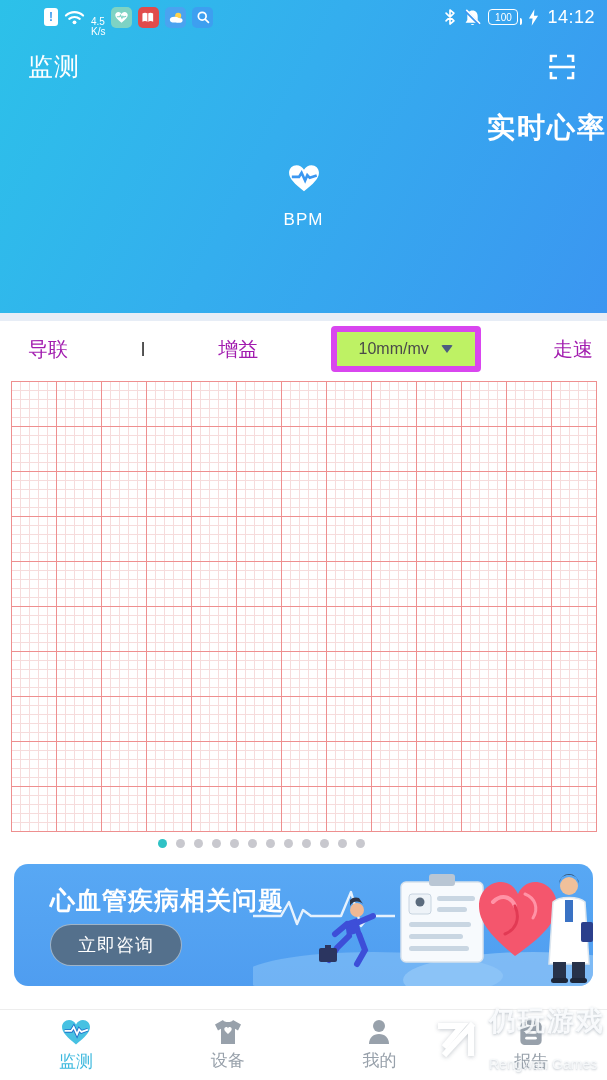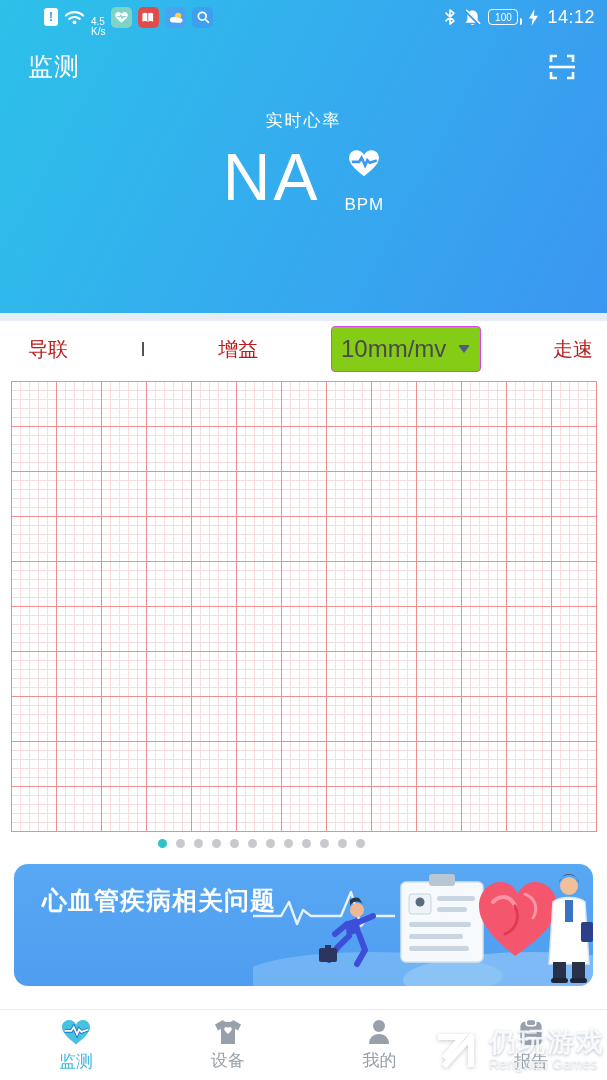--- a/index.html
+++ b/index.html
@@ -32,72 +32,72 @@
   .app-search{background:#3d9ff0;}
   .battery{display:flex;align-items:flex-end;}
   .battery .shell{border:1.5px solid #fff;border-radius:4px;width:28px;height:14px;
     display:flex;align-items:center;justify-content:center;font-size:10px;color:#fff;}
   .battery .nub{width:2.5px;height:7px;background:#fff;border-radius:0 2px 2px 0;margin-left:1.5px;}
   .sb-time{font-size:18px;letter-spacing:.5px;margin-left:2px;}
   .header-row{display:flex;align-items:center;justify-content:space-between;
     padding:20px 30px 0 28px;}
   .page-title{font-size:25px;font-weight:500;letter-spacing:1px;}
   .scan-btn{width:30px;height:30px;cursor:pointer;}
-  .hr-label{text-align:center;margin-top:26px;font-size:17px;letter-spacing:2px;font-weight:400;}
+  .hr-label{text-align:right;margin-top:26px;font-size:28px;letter-spacing:2px;font-weight:700;}
   .hr-value-row{display:flex;align-items:center;justify-content:center;margin-top:6px;gap:24px;}
   .hr-value{font-size:66px;font-weight:300;letter-spacing:3px;line-height:1;}
   .hr-unit-col{display:flex;flex-direction:column;align-items:center;gap:16px;margin-top:10px;}
   .hr-unit{font-size:17px;letter-spacing:1px;}
   
   .strip{height:8px;background:#e7edf6;}
   
   .controls{height:56px;display:flex;align-items:center;justify-content:space-between;
     padding:0 14px 0 28px;background:#fff;}
-  .ctl-label{font-size:20px;color:#b91c1c;}
+  .ctl-label{font-size:20px;color:#a21caf;}
   .ctl-value{font-size:20px;color:#4a4a4a;}
-  .select-box{width:150px;height:46px;border:1px solid #d946ef;border-radius:4px;
+  .select-box{width:150px;height:46px;border:6px solid #d946ef;border-radius:4px;
     display:flex;align-items:center;justify-content:center;gap:12px;
-    font-size:24px;color:#4a4a4a;background:#84cc16;cursor:pointer;box-sizing:border-box;}
+    font-size:16px;color:#4a4a4a;background:#bef264;cursor:pointer;box-sizing:border-box;}
   .caret{width:0;height:0;border-left:6px solid transparent;border-right:6px solid transparent;
     border-top:8px solid #4d5c80;border-radius:2px;}
   
   .ecg-grid{
     width:586px;height:451px;margin:4px auto 0;
     background-color:#fff;
     background-image:
       linear-gradient(to right,#ee8f8f 1px,transparent 1px),
       linear-gradient(to bottom,#ee8f8f 1px,transparent 1px),
       linear-gradient(to right,#f6dcdc 1px,transparent 1px),
       linear-gradient(to bottom,#f6dcdc 1px,transparent 1px);
     background-size:45px 45px,45px 45px,9px 9px,9px 9px;
   }
   
   .dots{display:flex;justify-content:center;gap:9px;margin-top:7px;transform:translateX(-42px);}
   .dot{width:9px;height:9px;border-radius:50%;background:#c8c8ce;cursor:pointer;}
   .dot.active{background:#2fc2c5;}
   
   .banner{position:relative;margin:16px 14px 0;height:122px;border-radius:14px;overflow:hidden;
     background:linear-gradient(180deg,#58a8f4,#4f9df0);cursor:pointer;}
-  .banner-title{position:absolute;left:28px;top:20px;color:#fff;font-size:25px;font-weight:700;letter-spacing:1px;}
+  .banner-title{position:absolute;left:36px;top:20px;color:#fff;font-size:25px;font-weight:700;letter-spacing:1px;}
   .banner-btn{position:absolute;left:36px;top:60px;padding:8px 27px;border-radius:21px;
     background:#54708c;border:1.5px solid rgba(220,236,250,.55);
     color:#fff;font-size:18px;letter-spacing:1px;cursor:pointer;}
   .banner-art{position:absolute;right:0;bottom:0;width:340px;height:122px;}
   
   .nav{position:absolute;left:0;bottom:0;width:607px;height:70px;background:#fff;
     border-top:1px solid #ededed;display:flex;}
   .nav-item{flex:1;display:flex;flex-direction:column;align-items:center;justify-content:center;
     gap:3px;cursor:pointer;}
   .nav-label{font-size:17px;color:#98a1ab;}
   .nav-item.active .nav-label{color:#3db9de;}
   
   .watermark{position:absolute;right:2px;bottom:8px;display:flex;align-items:center;gap:7px;
     pointer-events:none;opacity:.92;}
   .wm-logo{filter:drop-shadow(0 1px 2px rgba(140,150,160,.55));}
-  .wm-text{display:flex;flex-direction:column;line-height:1.05;}
+  .wm-text{display:flex;flex-direction:column;line-height:1.05;gap:22px;}
   .wm-title{font-size:27px;font-weight:700;color:rgba(250,252,254,.95);
     text-shadow:0 1px 3px rgba(140,152,165,.65);letter-spacing:2px;}
   .wm-sub{font-size:14px;color:rgba(248,250,252,.85);text-shadow:0 1px 2px rgba(140,152,165,.6);}
 </style>
 </head>
 <body>
 
 <div class="hero">
 
   <div class="status-bar">
@@ -170,21 +170,20 @@
         <polyline points="10,26 4,26 4,20"></polyline>
         <polyline points="20,26 26,26 26,20"></polyline>
         <line x1="2" y1="15" x2="28" y2="15"></line>
       </g>
     </svg>
   </div>
 
   <div class="hr-label">实时心率</div>
 
   <div class="hr-value-row">
-    <div class="hr-value">NA</div>
     <div class="hr-unit-col">
       <svg width="36" height="31" viewBox="0 0 32 28">
         <path d="M16 25.5 C7.5 18.8 2.5 14 2.5 8.8 C2.5 4.8 5.6 2 9.3 2 C12 2 14.7 3.8 16 6.2 C17.3 3.8 20 2 22.7 2 C26.4 2 29.5 4.8 29.5 8.8 C29.5 14 24.5 18.8 16 25.5 Z" fill="#fff"></path>
         <polyline points="5,12.5 11.5,12.5 13.8,8.8 17,15.8 19,11 21.2,13.4 27.5,11.3" stroke="#3b97f1" stroke-width="2.4" fill="none"></polyline>
       </svg>
       <div class="hr-unit">BPM</div>
     </div>
   </div>
 </div>
 
@@ -261,20 +260,21 @@
       <path d="M92 58 L104 54 L108 68 L94 72 Z" fill="#3d4ed8"></path>
       <path d="M94 60 L82 70" stroke="#3d4ed8" stroke-width="6" stroke-linecap="round"></path>
       <path d="M106 58 L120 52" stroke="#3d4ed8" stroke-width="6" stroke-linecap="round"></path>
       <path d="M96 72 L84 84 L76 96" stroke="#3d4ed8" stroke-width="6" stroke-linecap="round" fill="none"></path>
       <path d="M106 70 L112 86 L104 100" stroke="#3d4ed8" stroke-width="6" stroke-linecap="round" fill="none"></path>
       <rect x="66" y="84" width="18" height="14" rx="2" fill="#2b3560"></rect>
       <rect x="72" y="81" width="6" height="4" fill="#2b3560"></rect>
     </g>
   </svg>
   <div class="banner-title">心血管疾病相关问题</div>
+  <div class="banner-btn">立即咨询</div>
 </div>
 
 <div class="nav">
   <div class="nav-item active">
     <svg width="34" height="29" viewBox="0 0 32 28">
       <path d="M16 25.5 C7.5 18.8 2.5 14 2.5 8.8 C2.5 4.8 5.6 2 9.3 2 C12 2 14.7 3.8 16 6.2 C17.3 3.8 20 2 22.7 2 C26.4 2 29.5 4.8 29.5 8.8 C29.5 14 24.5 18.8 16 25.5 Z" fill="#47c1e2"></path>
       <polyline points="5,12.5 11.5,12.5 13.8,8.8 17,15.8 19,11 21.2,13.4 27.5,11.3" stroke="#1d6fc9" stroke-width="3.4" fill="none"></polyline>
       <polyline points="5,12.5 11.5,12.5 13.8,8.8 17,15.8 19,11 21.2,13.4 27.5,11.3" stroke="#ffffff" stroke-width="1.7" fill="none"></polyline>
     </svg>
     <span class="nav-label">监测</span>

